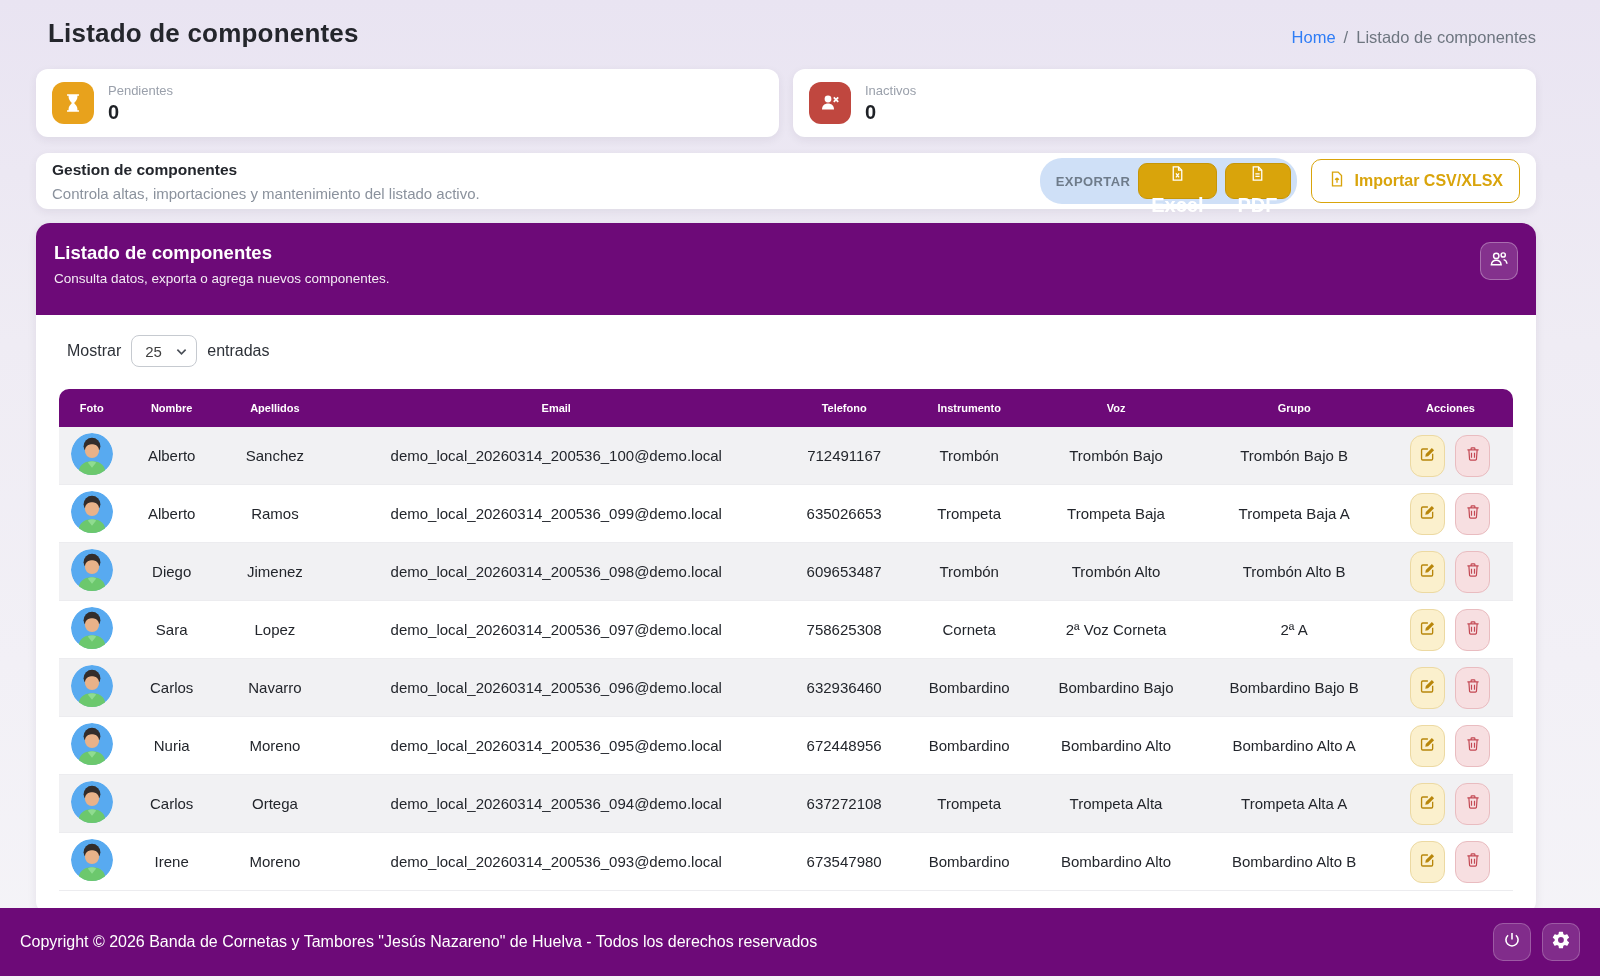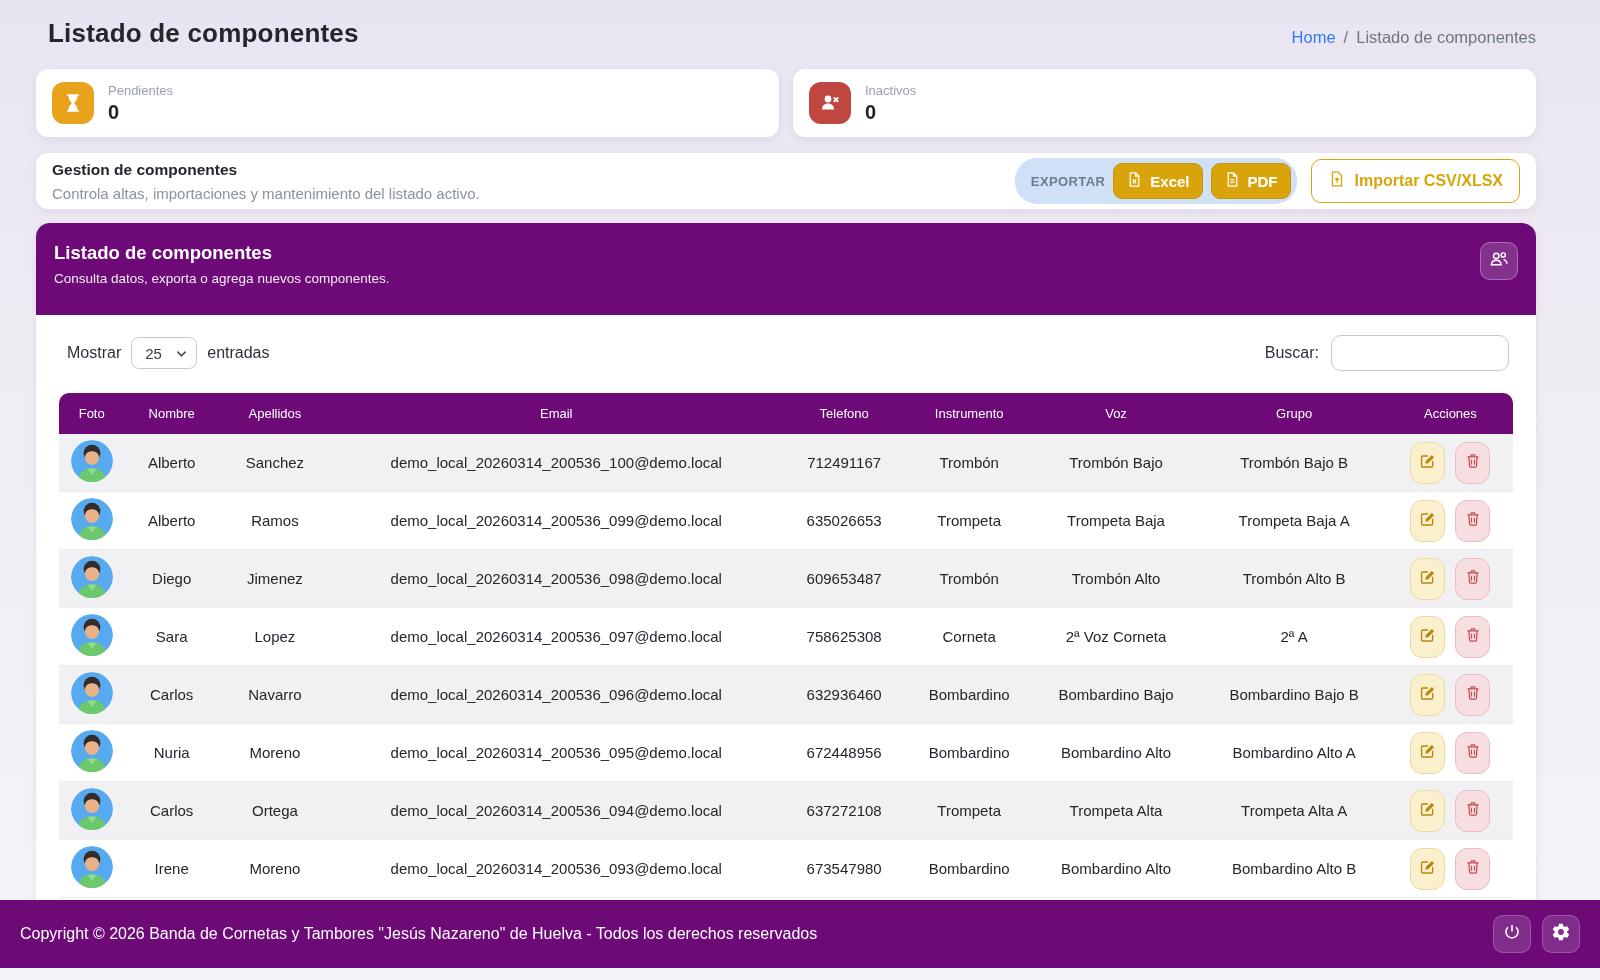--- a/index.html
+++ b/index.html
@@ -30,55 +30,55 @@
   .stat-value { font-size: 20px; font-weight: 700; color: #1e2126; }
 
   
   .mgmt-card { margin-top: 16px; background: #fff; border-radius: 12px; padding: 12px 16px; display: flex; justify-content: space-between; align-items: center; box-shadow: 0 3px 10px rgba(40,30,60,.07); height: 56px; }
   .mgmt-title { font-size: 15.5px; font-weight: 700; color: #23262c; margin-bottom: 6px; }
   .mgmt-sub { font-size: 15px; color: #8b929d; }
   .mgmt-actions { display: flex; align-items: center; gap: 14px; }
   .export-group { display: flex; align-items: center; gap: 8px; background: #cfe0f7; border-radius: 22px; padding: 5px 6px 5px 16px; height: 46px; }
   .export-label { font-size: 13px; font-weight: 700; color: #6e7b8a; letter-spacing: .4px; }
   .btn { cursor: pointer; font-family: inherit; }
-  .btn-amber { display: inline-flex; align-items: center; gap: 7px; background: #d9a40b; border: 1px solid #c69608; color: #fff; font-size: 15px; font-weight: 600; border-radius: 9px; padding: 0 12px; height: 36px; }
+  .btn-amber { display: inline-flex; align-items: center; gap: 7px; background: #d9a40b; border: 1px solid #c69608; color: #fff; font-size: 20px; font-weight: 600; border-radius: 9px; padding: 0 12px; height: 36px; flex-direction: column; }
   .btn-import { display: inline-flex; align-items: center; gap: 9px; background: #fff; border: 1.5px solid #d9a40b; color: #d9a40b; font-size: 16px; font-weight: 600; border-radius: 10px; padding: 0 16px; height: 44px; }
   .btn-add { display: inline-flex; align-items: center; gap: 9px; background: #6d0a78; border: none; color: #fff; font-size: 16px; font-weight: 600; border-radius: 9px; padding: 0 17px; height: 44px; }
 
   
   .main-card { margin-top: 14px; background: #fff; border-radius: 14px; box-shadow: 0 3px 10px rgba(40,30,60,.08); overflow: hidden; }
   .main-card-header { background: #6d0a78; padding: 19px 18px; display: flex; justify-content: space-between; align-items: flex-start; height: 92px; }
   .panel-title { color: #fff; font-size: 18.5px; font-weight: 700; }
   .panel-sub { color: rgba(255,255,255,.92); font-size: 13.5px; margin-top: 7px; }
   .icon-btn-purple { width: 38px; height: 38px; border-radius: 10px; background: rgba(255,255,255,.16); border: 1px solid rgba(255,255,255,.3); display: flex; align-items: center; justify-content: center; cursor: pointer; }
 
   .main-card-body { padding: 16px 23px 24px; }
   .controls { display: flex; justify-content: space-between; align-items: center; margin: 4px 4px 22px 8px; font-size: 16px; color: #2d3138; }
   .controls-left { display: flex; align-items: center; gap: 10px; }
   .select-box { position: relative; width: 66px; height: 32px; border: 1px solid #c6cad0; border-radius: 8px; display: flex; align-items: center; padding: 0 26px 0 13px; font-size: 15px; color: #404040; background: #fff; cursor: pointer; }
   .select-box svg { position: absolute; right: 9px; top: 12px; }
   .controls-right { display: flex; align-items: center; gap: 12px; }
   .search-input { width: 178px; height: 36px; border: 1px solid #c6cad0; border-radius: 10px; padding: 0 10px; font-size: 15px; font-family: inherit; background: #fff; }
 
   
   table { width: 100%; border-collapse: collapse; font-size: 15px; color: #23262c; table-layout: fixed; }
-  thead th { background: #6d0a78; color: #fff; font-weight: 400; font-size: 13px; padding: 13px 8px; text-align: center; }
+  thead th { background: #6d0a78; color: #fff; font-weight: 700; font-size: 11px; padding: 13px 8px; text-align: center; }
   thead th:first-child { border-top-left-radius: 10px; }
   thead th:last-child { border-top-right-radius: 10px; }
   tbody tr { background: #fff; border-bottom: 1px solid #ececef; height: 57px; }
   tbody tr.striped { background: #f1f1f3; }
   tbody td { padding: 6px 8px; text-align: center; vertical-align: middle; overflow: hidden; }
   .avatar { width: 42px; height: 42px; border-radius: 50%; display: inline-block; overflow: hidden; }
   .actions-wrap { display: flex; gap: 10px; justify-content: center; }
   .action-btn { width: 35px; height: 42px; border-radius: 12px; display: inline-flex; align-items: center; justify-content: center; cursor: pointer; }
   .btn-edit { background: #fbf0cd; border: 1px solid #ecd9a2; }
   .btn-del { background: #f7dfe1; border: 1px solid #e9bcc0; }
 
   
-  .footer { position: fixed; left: 0; bottom: 12px; width: 1600px; height: 68px; background: #6d0a78; display: flex; align-items: center; justify-content: space-between; padding: 0 20px; z-index: 5; }
+  .footer { position: fixed; left: 0; bottom: 4px; width: 1600px; height: 68px; background: #6d0a78; display: flex; align-items: center; justify-content: space-between; padding: 0 20px; z-index: 5; }
   .footer-text { color: #fff; font-size: 16px; }
   .footer-icons { display: flex; gap: 11px; }
   .footer-btn { width: 38px; height: 38px; border-radius: 10px; background: rgba(255,255,255,.14); border: 1px solid rgba(255,255,255,.22); display: flex; align-items: center; justify-content: center; cursor: pointer; }
 </style>
 </head>
 <body>
 
 <div class="page">
 
   <div class="page-header">
@@ -177,24 +177,20 @@
           <span>Mostrar</span>
           <div class="select-box">
             <span>25</span>
             <span>
                 <svg width="11" height="8" viewBox="0 0 12 8">
                   <path d="M1.5 1.5L6 6l4.5-4.5" stroke="#4a4f57" stroke-width="1.8" fill="none"></path>
                 </svg>
               </span>
           </div>
           <span>entradas</span>
-        </div>
-        <div class="controls-right">
-          <span>Buscar:</span>
-          <input class="search-input" type="text" value="" style="">
         </div>
       </div>
 
       <table>
         <colgroup>
           <col style="width:4.5%">
             <col style="width:6.5%">
             <col style="width:7.7%">
             <col style="width:31%">
           <col style="width:8.6%">

